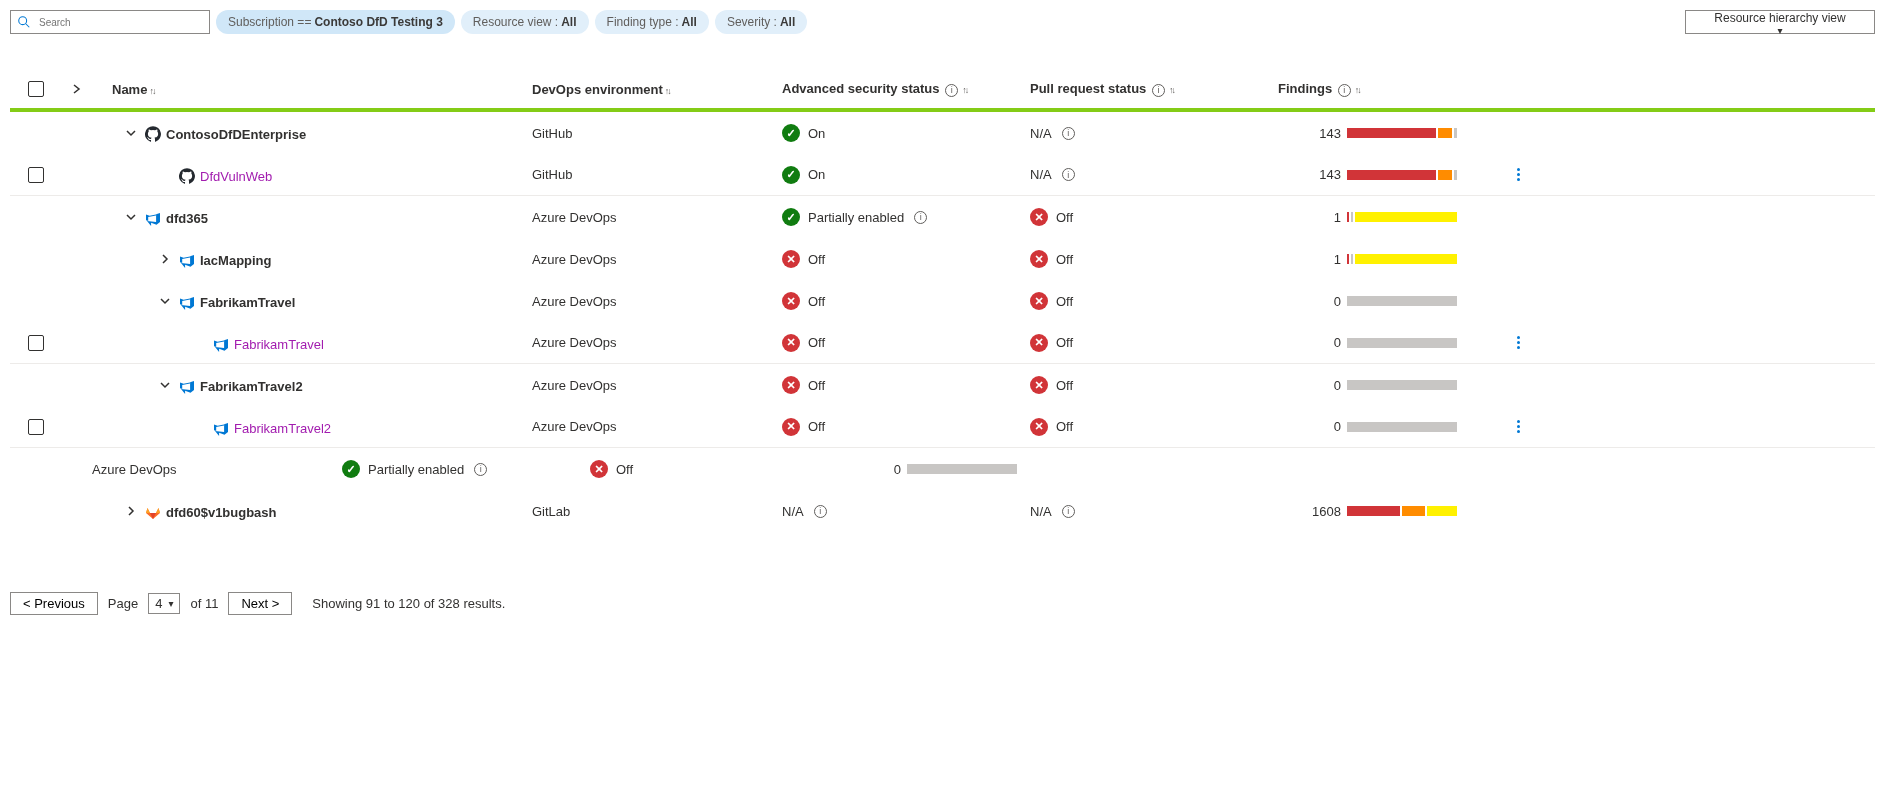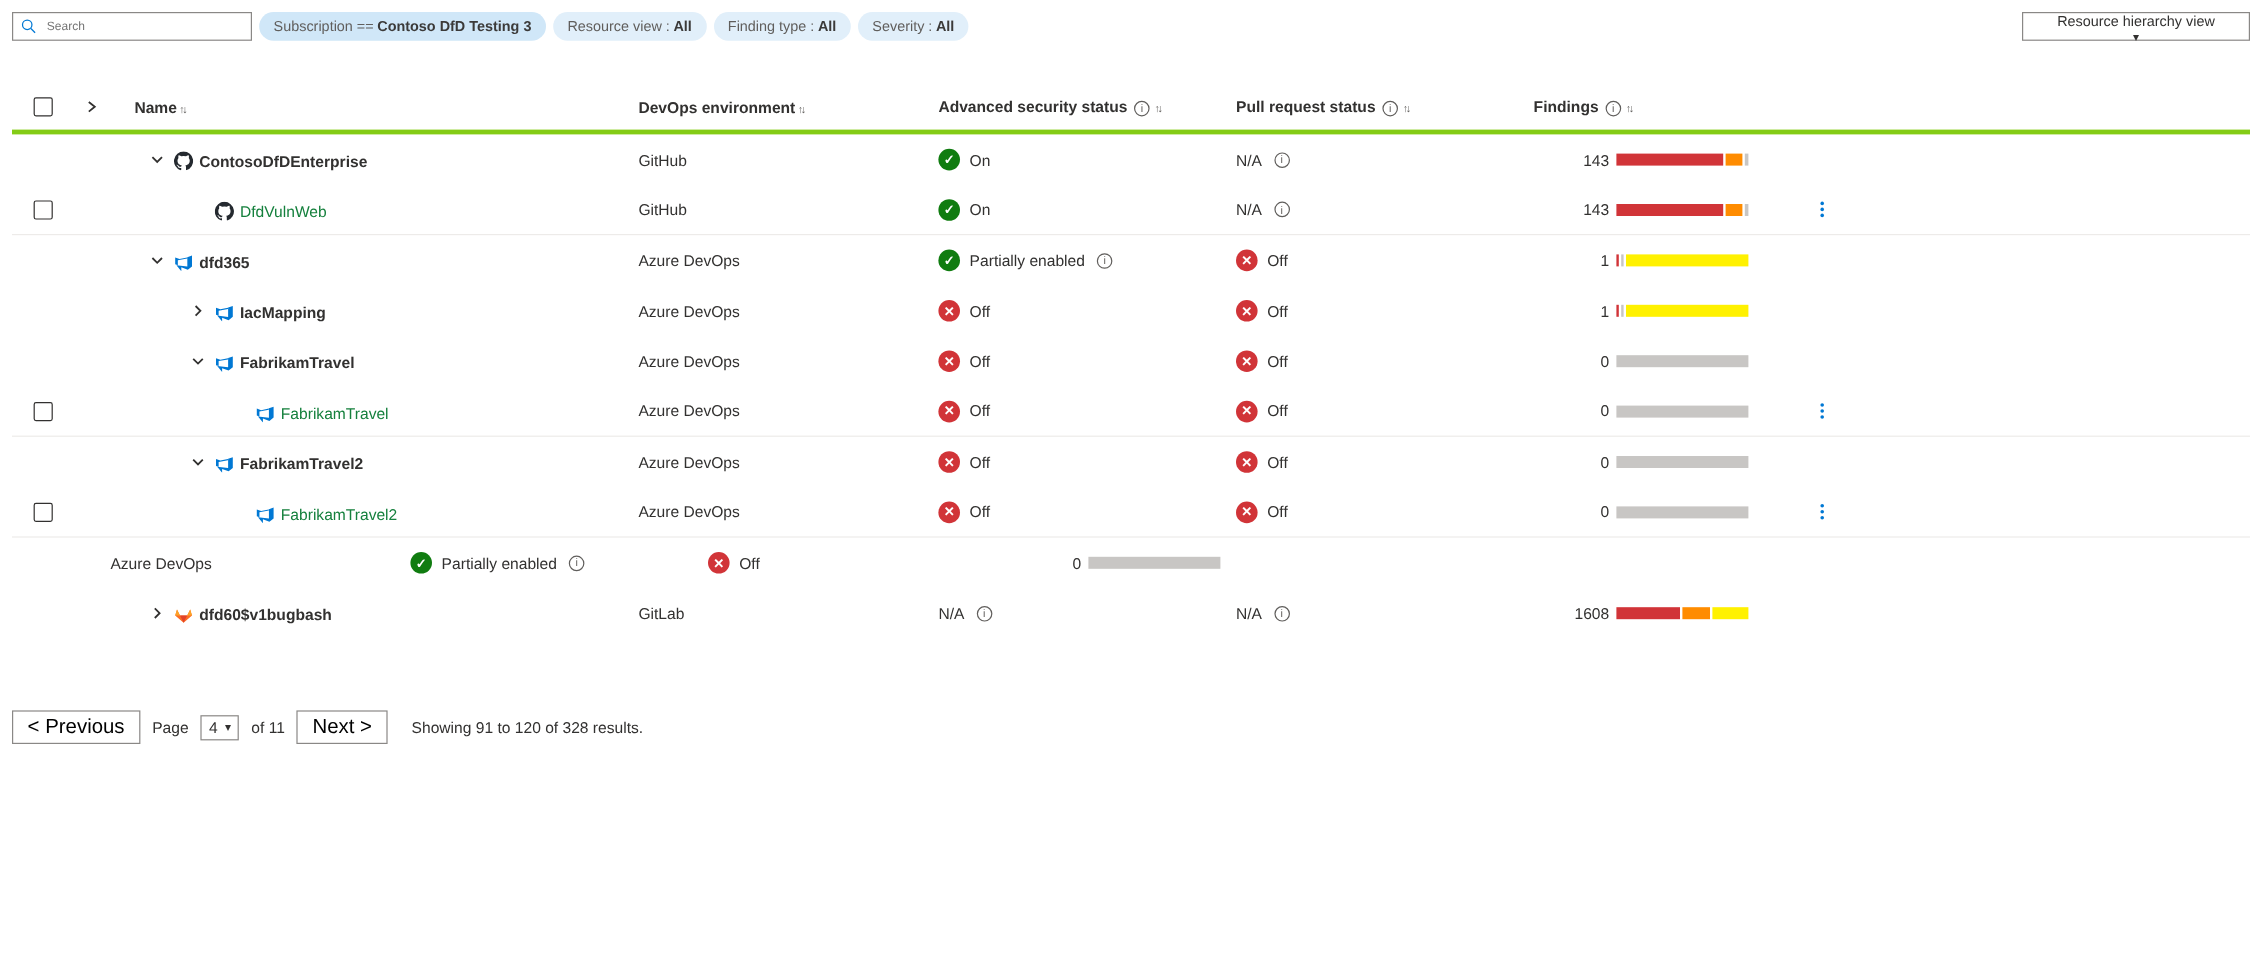--- a/index.html
+++ b/index.html
@@ -106,21 +106,21 @@
     height: 42px;
     font-size: 13px;
   }
   .data-row.border-b { border-bottom: 1px solid #edebe9; }
 
   .name-cell {
     display: flex;
     align-items: flex-end;
     gap: 5px;
   }
-  .link { color: #15803d; cursor: pointer; }
+  .link { color: #a21caf; cursor: pointer; }
   .bold { font-weight: 600; }
 
   .chev {
     width:18px; height:18px;
     display:inline-flex; align-items:center; justify-content:center;
     font-size:12px; color:#323130;
   }
   .chev.placeholder { visibility:hidden; }
 
   .checkbox {
@@ -168,21 +168,21 @@
     align-items:center;
     gap:10px;
     padding:10px 0 0 0;
     margin-top:50px;
     font-size:13px;
   }
   .btn {
     border:1px solid #8a8886;
     padding: 3px 12px;
     background:#fff;
-    font-size:17px;
+    font-size:13px;
   }
   .page-select {
     border:1px solid #8a8886;
     padding:2px 6px;
     display:inline-flex;
     align-items:center;
     gap:6px;
     font-size:13px;
   }
   .chev-down-sm { font-size:10px; }

